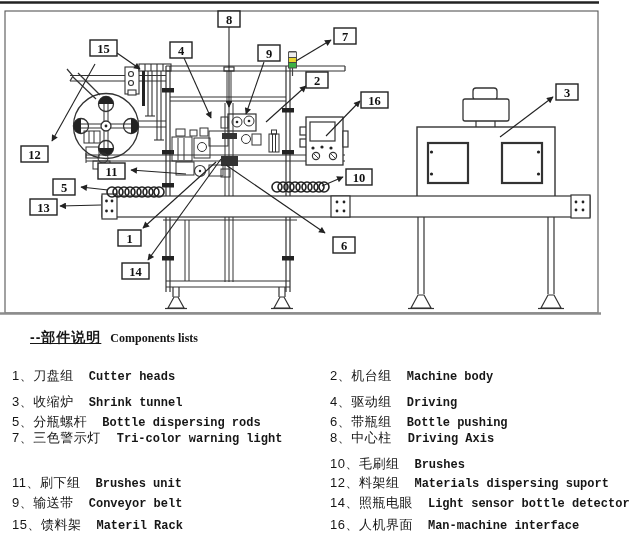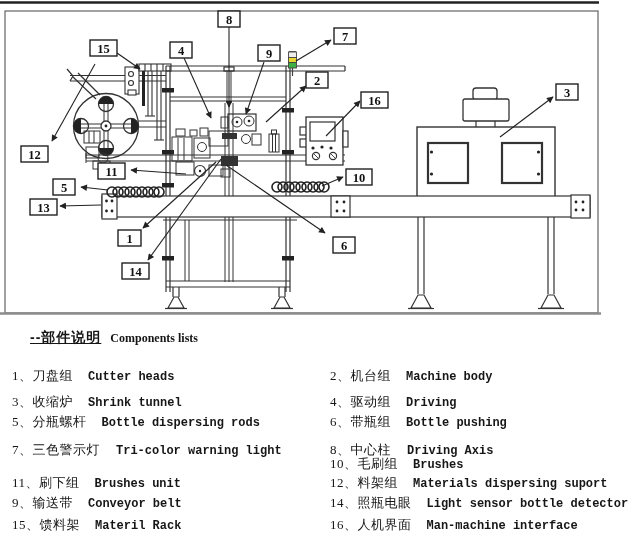--- a/index.html
+++ b/index.html
@@ -3,24 +3,24 @@
 <meta charset="utf-8">
 <style>
   html,body{margin:0;padding:0;background:#fff;}
   #stage{position:relative;width:640px;height:537px;background:#fff;overflow:hidden;
          font-family:"Liberation Sans","DejaVu Sans",sans-serif;color:#161616;}
   svg text{font-family:"Liberation Serif","DejaVu Serif",serif;font-weight:bold;font-size:12.5px;fill:#111;}
   .legend-header{position:absolute;left:30px;top:329px;display:flex;align-items:baseline;gap:9px;}
   .legend-header .zh{font-size:14px;font-weight:bold;letter-spacing:1px;text-decoration:underline;}
   .legend-header .en{font-family:Liberation Serif, serif;font-size:12px;font-weight:bold;}
   .lrow{position:absolute;display:flex;align-items:baseline;gap:15px;white-space:nowrap;}
-  .lrow .zh{font-size:13px;letter-spacing:0.5px;font-family:Liberation Serif, serif;}
+  .lrow .zh{font-size:13px;letter-spacing:0.5px;}
   .lrow .en{font-family:"Liberation Mono","DejaVu Sans Mono",monospace;font-size:12px;font-weight:bold;margin-top:12px;}
   .colL{left:12px;} .colR{left:330px;}
-  .r0{top:358px;} .r1{top:384px;} .r2{top:404px;} .r3{top:432px;gap:16px;}
+  .r0{top:358px;} .r1{top:384px;} .r2{top:404px;} .r3{top:420px;gap:16px;}
   .r4{top:446px;} .r5{top:465px;} .r6{top:485px;} .r7{top:507px;}
 </style>
 </head>
 <body>
 
 <div id="stage">
 
 <svg width="640" height="322" viewBox="0 0 640 322">
   <defs>
     <marker id="ah" viewBox="0 0 10 10" refX="9" refY="5" markerWidth="8" markerHeight="6" orient="auto-start-reverse">

